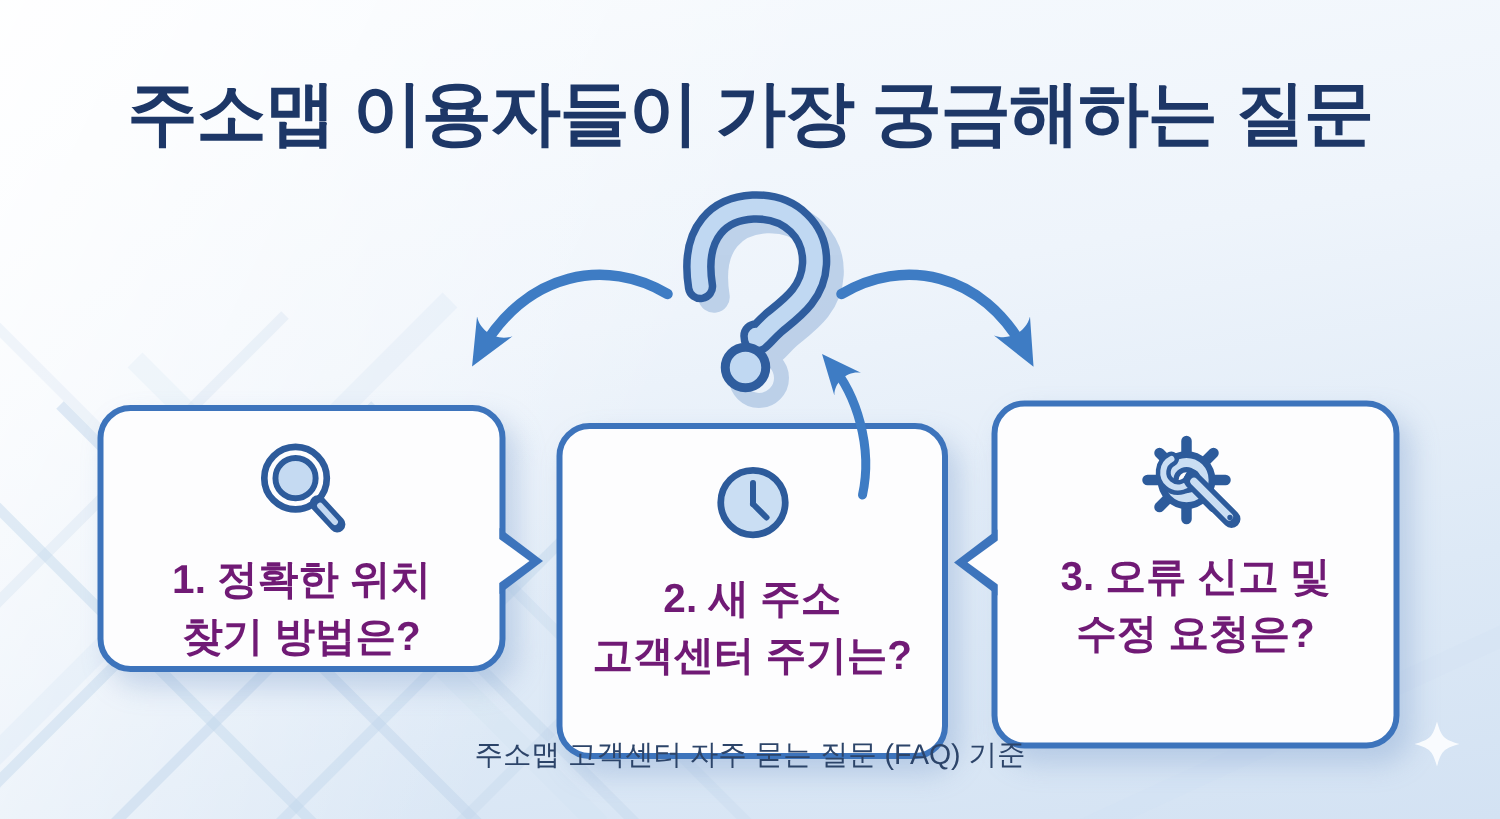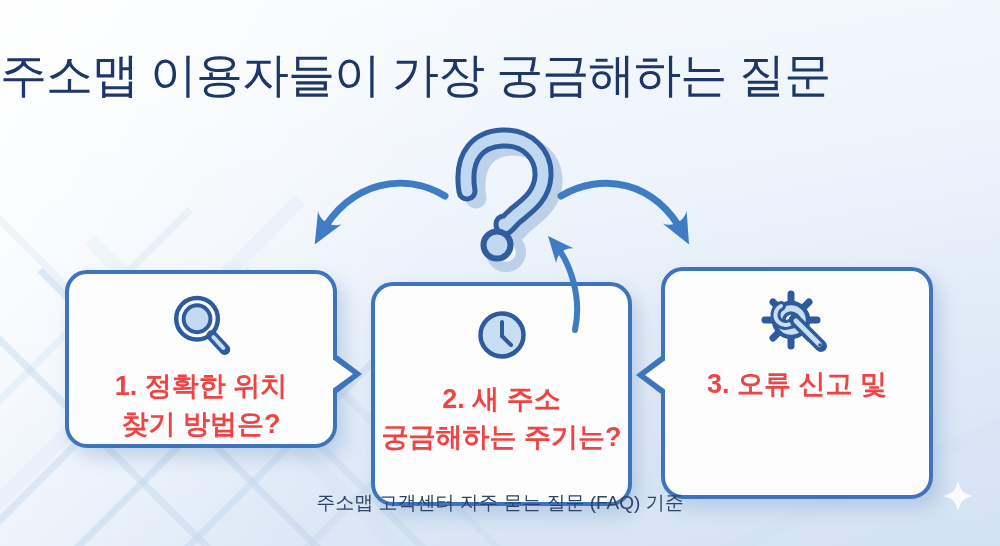--- a/index.html
+++ b/index.html
@@ -11,34 +11,34 @@
     background:
       linear-gradient(115deg, rgba(255,255,255,0.9) 0%, rgba(255,255,255,0) 45%),
       linear-gradient(170deg, #f8fbfe 0%, #eef4fb 40%, #dde9f6 75%, #d3e2f3 100%);
     overflow:hidden;
   }
 
   .bg-pattern { position:absolute; left:0; top:0; width:1000px; height:546px; z-index:0; }
 
   .title {
     position:absolute; left:0; top:44px; width:1000px;
-    text-align:left; font-size:47px; font-weight:400; letter-spacing:-1px;
+    text-align:center; font-size:47px; font-weight:700; letter-spacing:-1px;
     color:#1d3767; z-index:1;
   }
 
   .card {
     position:absolute; z-index:1;
     background:#fdfdfe; border:4px solid #3d74bc; border-radius:22px;
     box-shadow:8px 10px 18px rgba(130,160,205,0.38);
     display:flex; flex-direction:column; align-items:center;
     padding-top:13px;
   }
   .card .txt {
     margin-top:6px; text-align:center; font-size:27px; font-weight:800;
-    color:#ef4444; line-height:1.4;
+    color:#701a75; line-height:1.4;
   }
 
   .card1 { left:65px;  top:270px; width:272px; height:178px; }
   .card2 { left:371px; top:282px; width:261px; height:224px; }
   .card3 { left:661px; top:267px; width:272px; height:232px; }
 
   
   .tail-r::before, .tail-r::after, .tail-l::before, .tail-l::after {
     content:""; position:absolute; width:0; height:0;
   }
@@ -105,21 +105,21 @@
   </div>
 
   <div class="card card2">
     <svg width="84" height="76" viewBox="0 0 84 76">
       <circle cx="42" cy="36" r="21.5" fill="#cadef3" stroke="#2d5b9b" stroke-width="4.5"></circle>
       <line x1="42" y1="23" x2="42" y2="37" stroke="#2d5b9b" stroke-width="4" stroke-linecap="round"></line>
       <line x1="42" y1="37" x2="51" y2="46" stroke="#2d5b9b" stroke-width="4" stroke-linecap="round"></line>
     </svg>
     <div class="txt">
       <div>2. 새 주소</div>
-      <div>궁금해하는 주기는?</div>
+      <div>고객센터 주기는?</div>
     </div>
   </div>
 
   <div class="card card3 tail-l">
     <svg width="92" height="76" viewBox="0 0 92 76">
       <g stroke="#2d5b9b" stroke-width="7" stroke-linecap="round">
         <line x1="40" y1="10" x2="40" y2="18"></line>
           <line x1="40" y1="54" x2="40" y2="62"></line>
         <line x1="14" y1="36" x2="22" y2="36"></line>
           <line x1="58" y1="36" x2="66" y2="36"></line>
@@ -131,20 +131,21 @@
       <circle cx="40" cy="36" r="17" fill="#cadef3" stroke="#2d5b9b" stroke-width="4.5"></circle>
       <circle cx="40" cy="36" r="7" fill="#fdfdfe" stroke="#2d5b9b" stroke-width="3.5"></circle>
       <path d="M 30 22 A 10 10 0 1 0 44 34" fill="none" stroke="#2d5b9b" stroke-width="10" stroke-linecap="round"></path>
       <path d="M 30 22 A 10 10 0 1 0 44 34" fill="none" stroke="#cadef3" stroke-width="4" stroke-linecap="round"></path>
       <line x1="44" y1="36" x2="70" y2="62" stroke="#2d5b9b" stroke-width="12" stroke-linecap="round"></line>
       <line x1="45" y1="37" x2="68.5" y2="60.5" stroke="#cadef3" stroke-width="5" stroke-linecap="round"></line>
       <circle cx="69" cy="61" r="1.8" fill="#2d5b9b"></circle>
     </svg>
     <div class="txt">
       <div>3. 오류 신고 및</div>
+      <div>수정 요청은?</div>
     </div>
   </div>
 
   <svg class="overlay" viewBox="0 0 1000 546">
     <defs>
       <marker id="ah" viewBox="0 0 10 10" refX="6.5" refY="5" markerWidth="4.4" markerHeight="4.4" orient="auto-start-reverse">
         <path d="M 0 0.6 L 10 5 L 0 9.4 C 2.6 7.2 2.6 2.8 0 0.6 Z" fill="#3e7cc4"></path>
       </marker>
     </defs>
 

